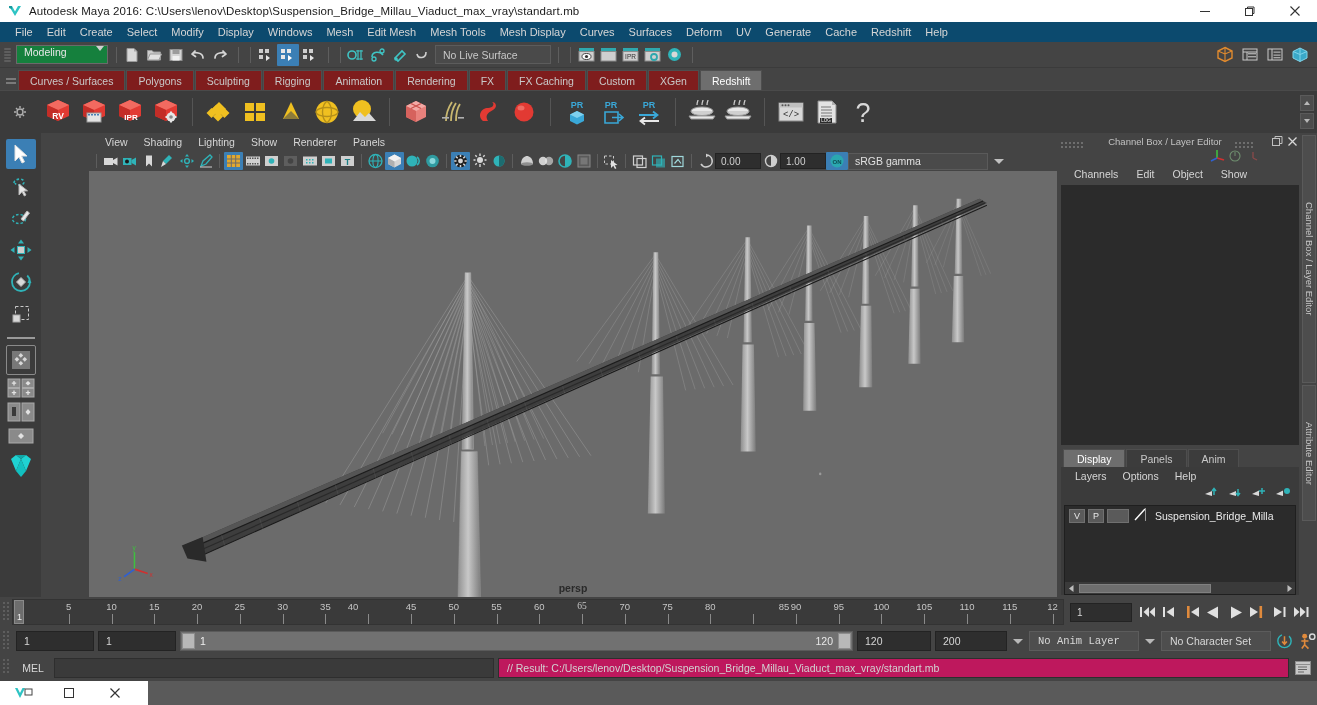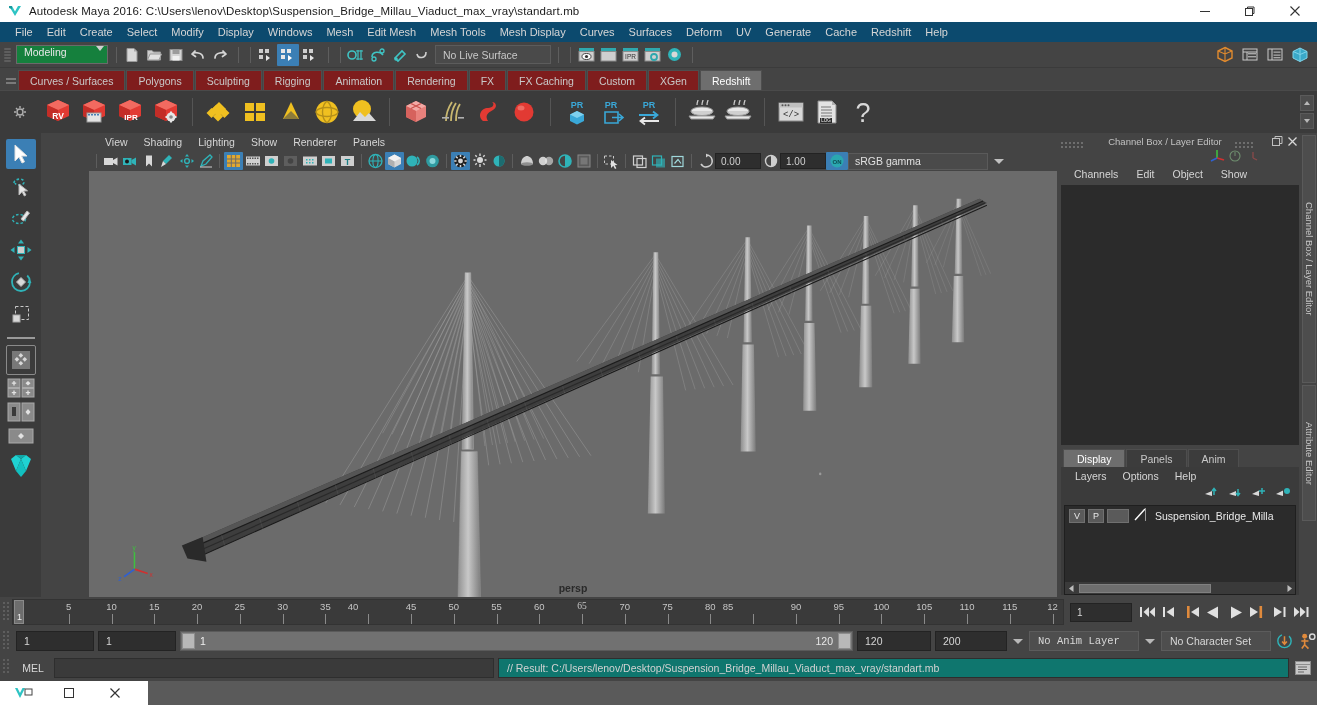--- a/index.html
+++ b/index.html
@@ -167,21 +167,21 @@
   .rangebar .handle { width: 13px; height: 16px; background: #b8b8b8; border: 1px solid #8d8d8d; flex:0 0 auto; margin:0 1px;}
   .rangebar .rtext-l { font-size: 10.5px; color: #efefef; margin-left: 4px;}
   .rangebar .rtext-r { font-size: 10.5px; color: #e8e8e8; margin-left: auto; margin-right: 4px;}
   .dd-caret { width: 14px; height: 20px; display: flex; align-items: center; justify-content: center; flex:0 0 auto;}
   .combo { height: 20px; background: #4e4e4e; border: 1px solid #5c5c5c; font-size: 10.5px; color: #d8d8d8; display: flex; align-items: center; padding: 0 8px; flex:0 0 auto;}
 
   
   .cmdrow { height: 26px; background: #444; display: flex; align-items: center; flex:0 0 26px; padding-left:2px;}
   .cmd-label { width: 42px; font-size: 10.5px; color: #d8d8d8; text-align: center; flex:0 0 auto;}
   .cmd-input { width: 440px; height: 20px; background: #3a3a3a; border: 1px solid #2e2e2e; flex:0 0 auto;}
-  .cmd-result { flex: 1 1 auto; height: 20px; background: #0f766e; border: 1px solid #2e2e2e; margin-left: 4px; display: flex; align-items: center; padding-left: 8px; font-size: 10.5px; color: #d2d2d2; overflow:hidden; white-space:nowrap; min-width:0;}
+  .cmd-result { flex: 1 1 auto; height: 20px; background: #be185d; border: 1px solid #2e2e2e; margin-left: 4px; display: flex; align-items: center; padding-left: 8px; font-size: 10.5px; color: #d2d2d2; overflow:hidden; white-space:nowrap; min-width:0;}
   .cmd-btn { width: 22px; height: 22px; display: flex; align-items: center; justify-content: center; margin: 0 3px; flex:0 0 auto;}
 
   
   .taskbar { height: 24px; background: #ffffff; display: flex; align-items: center; flex:0 0 24px; width: 148px; }
   .task-item { width: 46px; height: 24px; display: flex; align-items: center; justify-content: center;}
   .task-bg { position:absolute; left:0; bottom:0; width:1317px; height:24px; background:#5a5a5a;}
 </style>
 </head>
 <body>
 
@@ -1217,21 +1217,21 @@
         <div class="ts-tlabel" style="left: 526.292px;">60</div>
         <div class="ts-tick" style="left: 569.066px;"></div>
         <div class="ts-tlabel" style="left: 569.066px; font-family: Liberation Serif, serif;">65</div>
         <div class="ts-tick" style="left: 611.841px;"></div>
         <div class="ts-tlabel" style="left: 611.841px;">70</div>
         <div class="ts-tick" style="left: 654.615px;"></div>
         <div class="ts-tlabel" style="left: 654.615px;">75</div>
         <div class="ts-tick" style="left: 697.389px;"></div>
         <div class="ts-tlabel" style="left: 697.389px;">80</div>
         <div class="ts-tick" style="left: 740.164px;"></div>
-        <div class="ts-tlabel" style="left: 715px;">85</div>
+        <div class="ts-tlabel" style="left: 771px;">85</div>
         <div class="ts-tick" style="left: 782.938px;"></div>
         <div class="ts-tlabel" style="left: 782.938px;">90</div>
         <div class="ts-tick" style="left: 825.712px;"></div>
         <div class="ts-tlabel" style="left: 825.712px;">95</div>
         <div class="ts-tick" style="left: 868.487px;"></div>
         <div class="ts-tlabel" style="left: 868.487px;">100</div>
         <div class="ts-tick" style="left: 911.261px;"></div>
         <div class="ts-tlabel" style="left: 911.261px;">105</div>
         <div class="ts-tick" style="left: 954.035px;"></div>
         <div class="ts-tlabel" style="left: 954.035px;">110</div>

